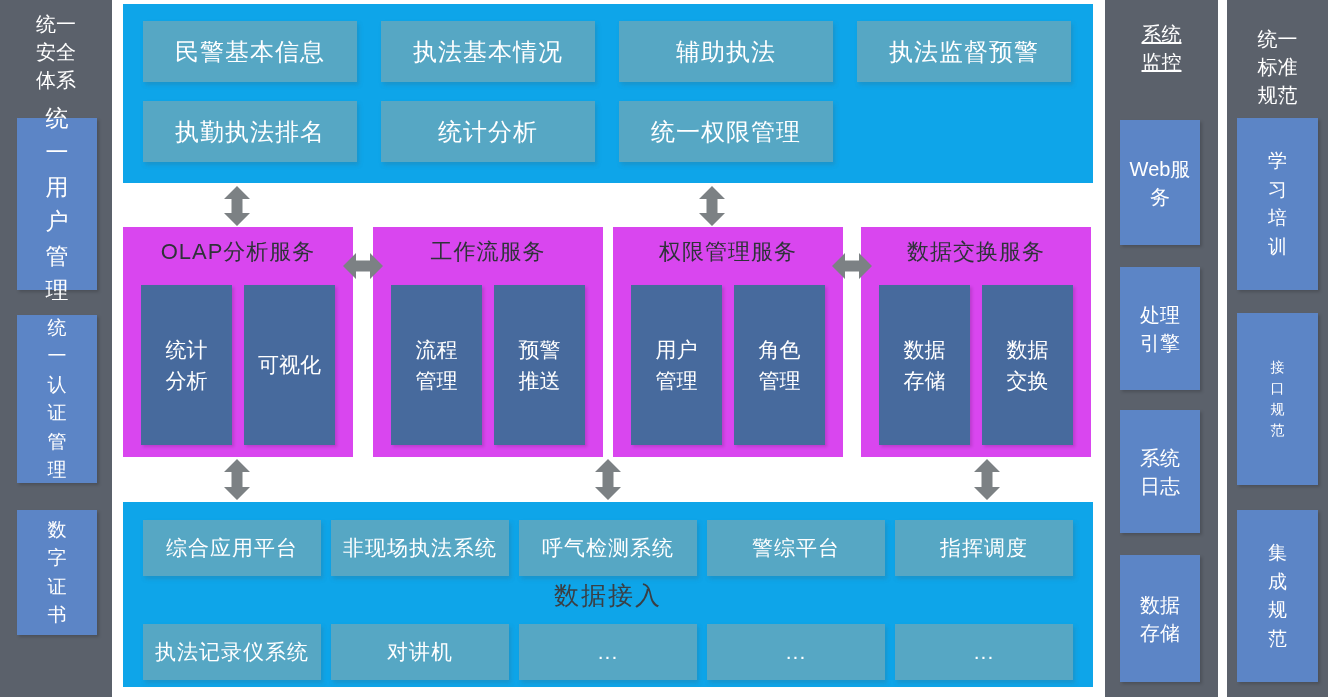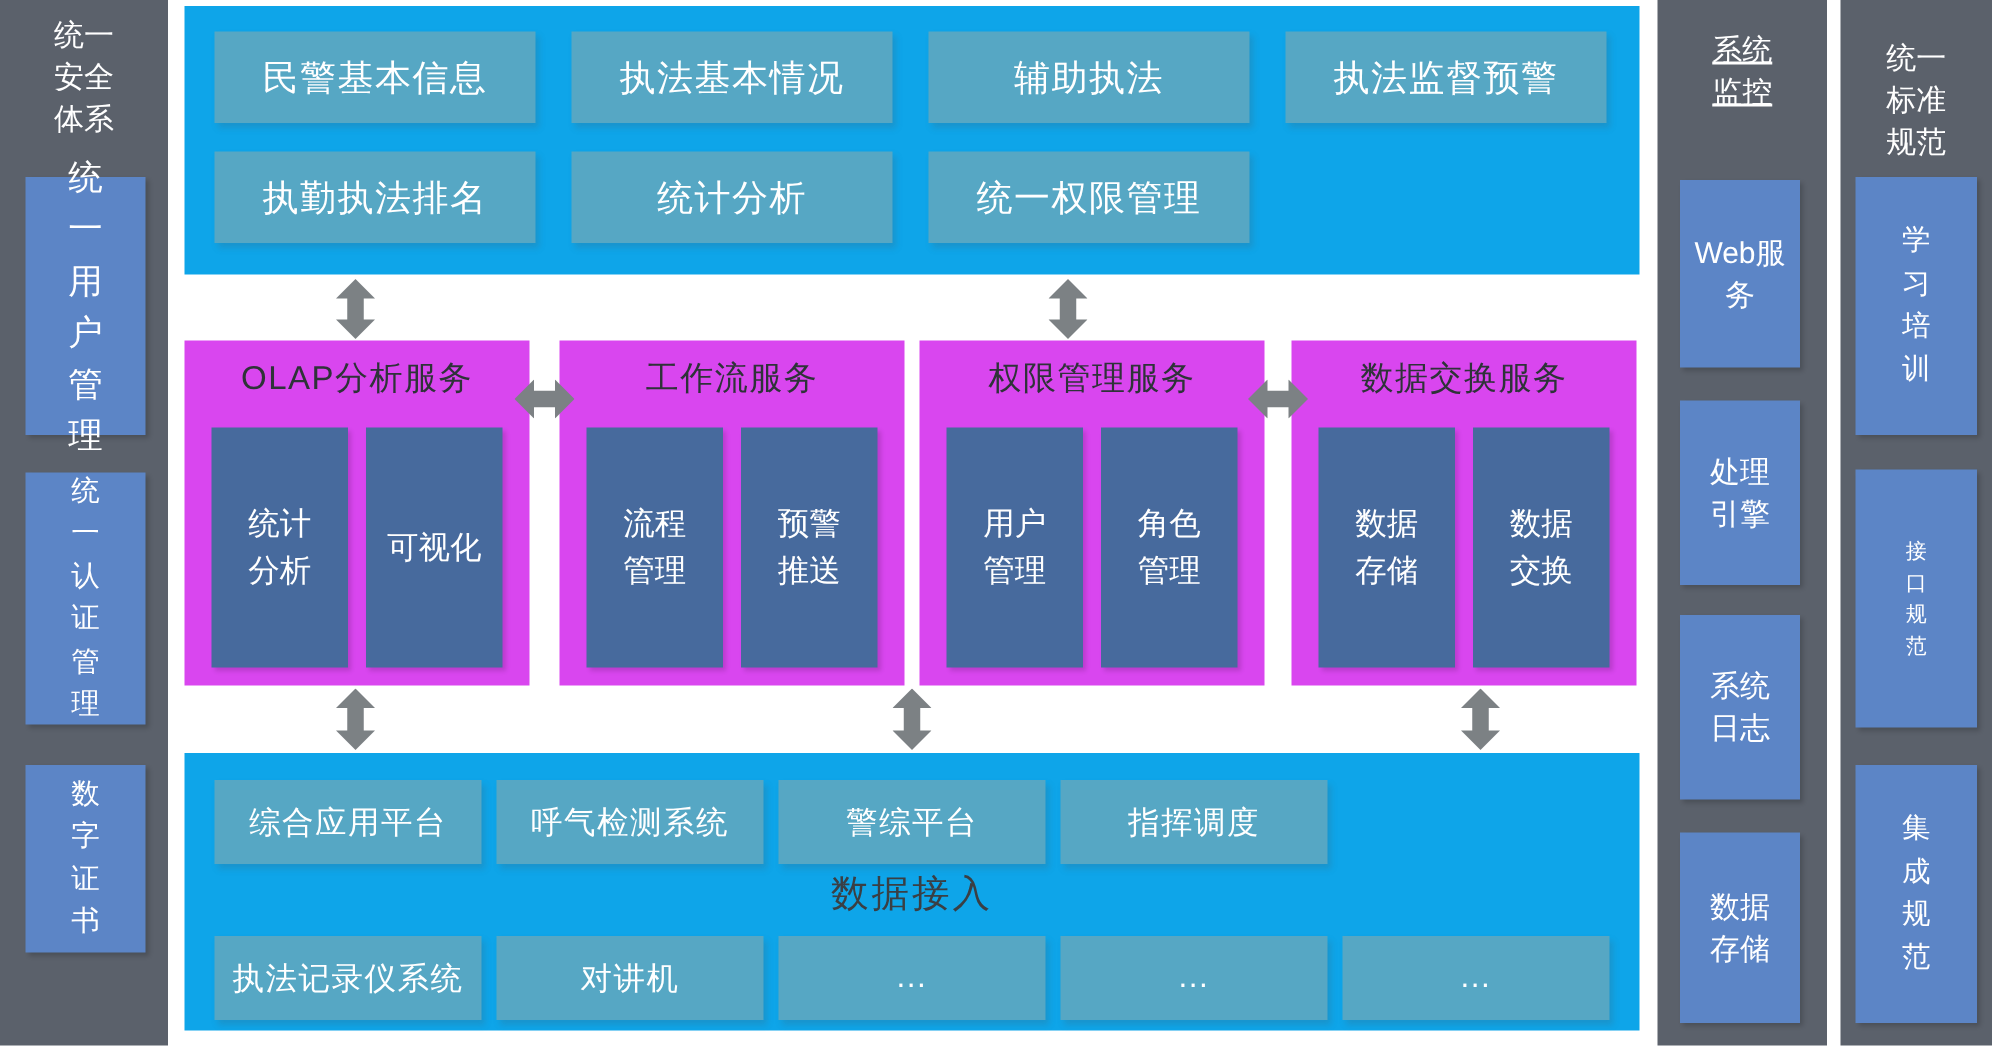--- a/index.html
+++ b/index.html
@@ -140,20 +140,21 @@
       </div>
     <div class="navy">
         <span class="wrap2">数据交换</span>
       </div>
   </div>
 </div>
 
 <div class="band band-bottom">
   <div class="grid-bottom row1">
     <div class="tealbtn">综合应用平台</div>
+    <div class="tealbtn">非现场执法系统</div>
     <div class="tealbtn">呼气检测系统</div>
     <div class="tealbtn">警综平台</div>
     <div class="tealbtn">指挥调度</div>
   </div>
   <div class="band-label">数据接入</div>
   <div class="grid-bottom row2">
     <div class="tealbtn">执法记录仪系统</div>
     <div class="tealbtn">对讲机</div>
     <div class="tealbtn">...</div>
     <div class="tealbtn">...</div>

